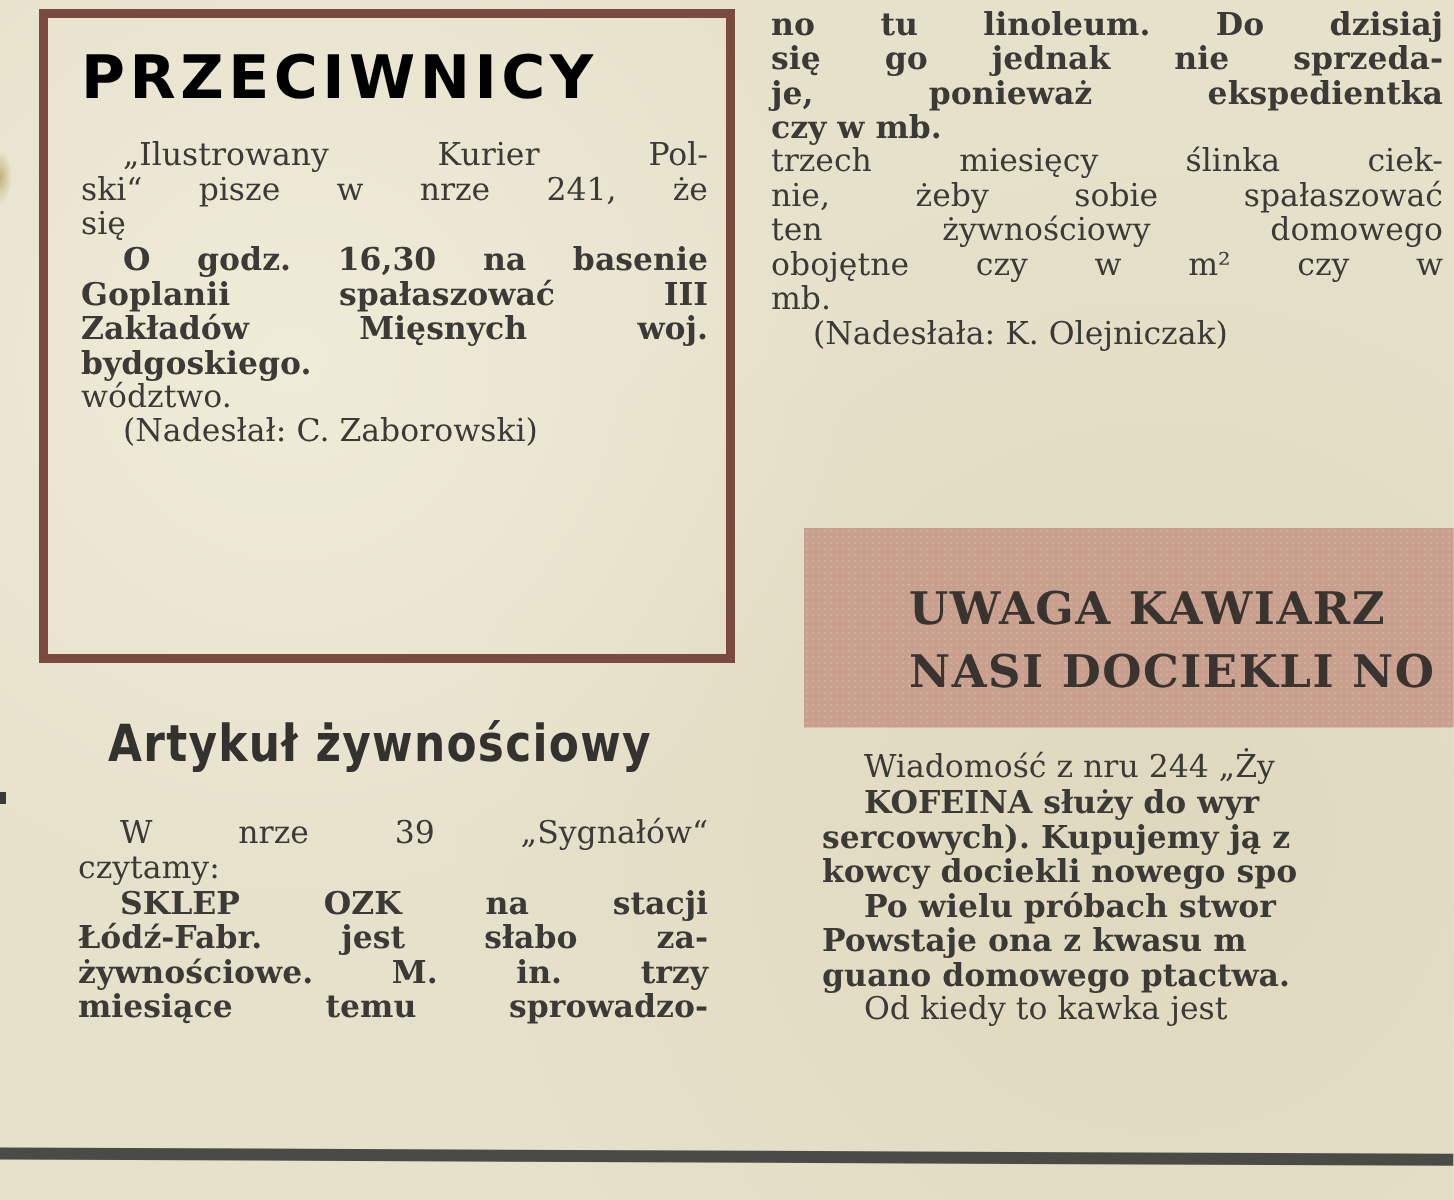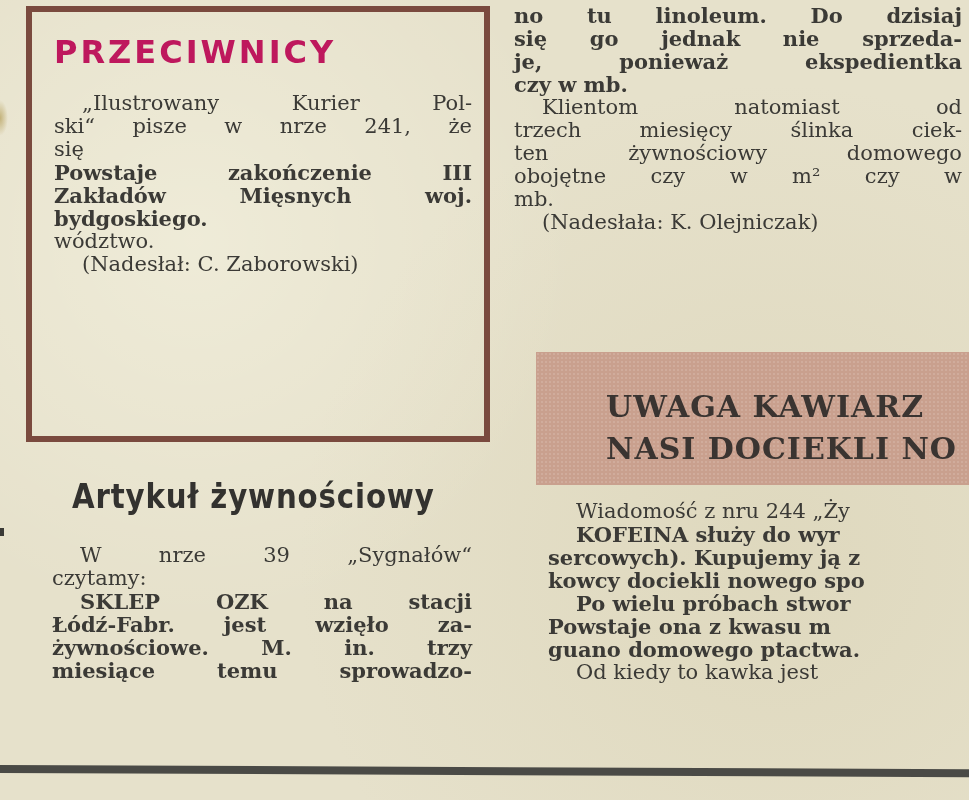--- a/index.html
+++ b/index.html
@@ -15,22 +15,22 @@
   .abs { position: absolute; }
 
   
   .box {
     left: 26px; top: 6px; width: 464px; height: 436px;
     border: 6px solid #7a4a3e; box-sizing: border-box;
   }
   .box-title {
     left: 54px; top: 24px; width: 420px;
     font-family: "DejaVu Sans", "Liberation Sans", sans-serif;
-    font-weight: bold; font-size: 32px; letter-spacing: 3px;
-    color: #be185d; line-height: 56px; white-space: nowrap;
+    font-weight: bold; font-size: 40px; letter-spacing: 3px;
+    color: #000000; line-height: 56px; white-space: nowrap;
   }
   .col { font-size: 21px; line-height: 23px; }
   .col p { margin: 0; text-align: justify; text-align-last: auto; }
   .col p.ind { text-indent: 28px; }
   .b { font-weight: bold; }
   .it { }
   .j { text-align-last: justify !important; }
 
   .box-body { left: 54px; top: 92px; width: 418px; }
 
@@ -78,46 +78,47 @@
 
 <div class="abs edge-mark"></div>
 <div class="abs edge-dot"></div>
 
 <div class="abs box"></div>
 <div class="abs box-title">PRZECIWNICY</div>
 <div class="abs col box-body">
   <p class="ind j">„Ilustrowany Kurier Pol-</p>
   <p class="j">ski“ pisze w nrze 241, że</p>
   <p>się</p>
-  <p class="j b">Powstaje zakończenie III</p>
+  <p class="ind j b">O godz. 16,30 na basenie</p>
+  <p class="j b">Goplanii spałaszować III</p>
   <p class="j b">Zakładów Mięsnych woj.</p>
   <p class="b">bydgoskiego.</p>
   <p>wództwo.</p>
   <p class="ind it">(Nadesłał: C. Zaborowski)</p>
 </div>
 
 <div class="abs col right-top">
   <p class="j b">no tu linoleum. Do dzisiaj</p>
   <p class="j b">się go jednak nie sprzeda-</p>
   <p class="j b">je, ponieważ ekspedientka</p>
   <p class="b">czy w mb.</p>
-  <p class="ind j">Klientom natomiast od</p>
   <p class="j">trzech miesięcy ślinka ciek-</p>
+  <p class="j">nie, żeby sobie spałaszować</p>
   <p class="j">ten żywnościowy domowego</p>
   <p class="j">obojętne czy w m² czy w</p>
   <p>mb.</p>
   <p class="ind it">(Nadesłała: K. Olejniczak)</p>
 </div>
 
 <div class="abs art-title">Artykuł żywnościowy</div>
 <div class="abs col art-body">
   <p class="ind j">W nrze 39 „Sygnałów“</p>
   <p>czytamy:</p>
   <p class="ind j b">SKLEP OZK na stacji</p>
-  <p class="j b">Łódź-Fabr. jest wzięło za-</p>
+  <p class="j b">Łódź-Fabr. jest słabo za-</p>
   <p class="j b">żywnościowe. M. in. trzy</p>
   <p class="j b">miesiące temu sprowadzo-</p>
 </div>
 
 <div class="abs banner"></div>
 <div class="abs banner-title">
   <div>UWAGA KAWIARZ</div>
   <div>NASI DOCIEKLI NO</div>
 </div>
 <div class="abs col coffee-body">

